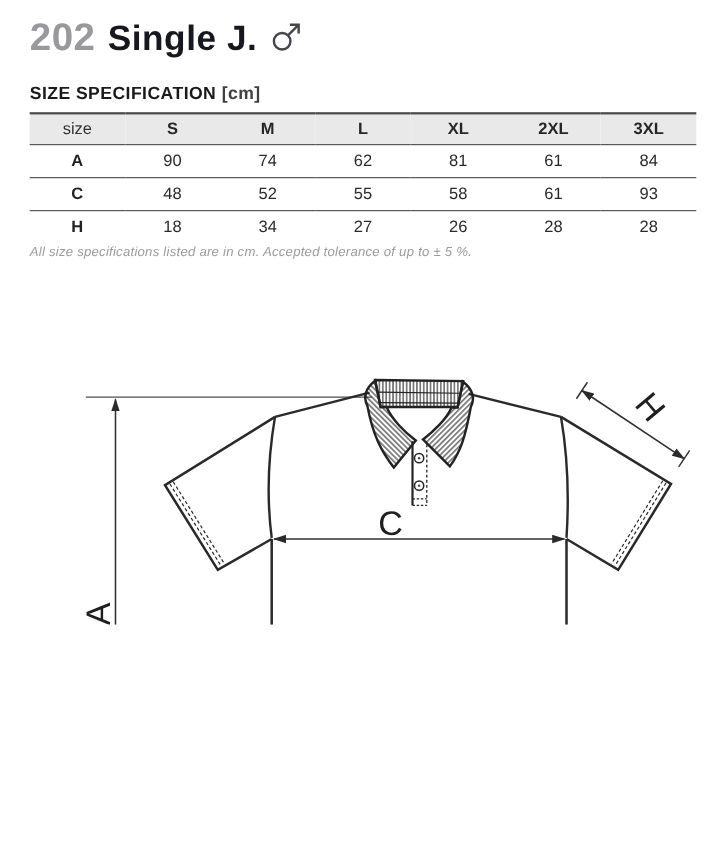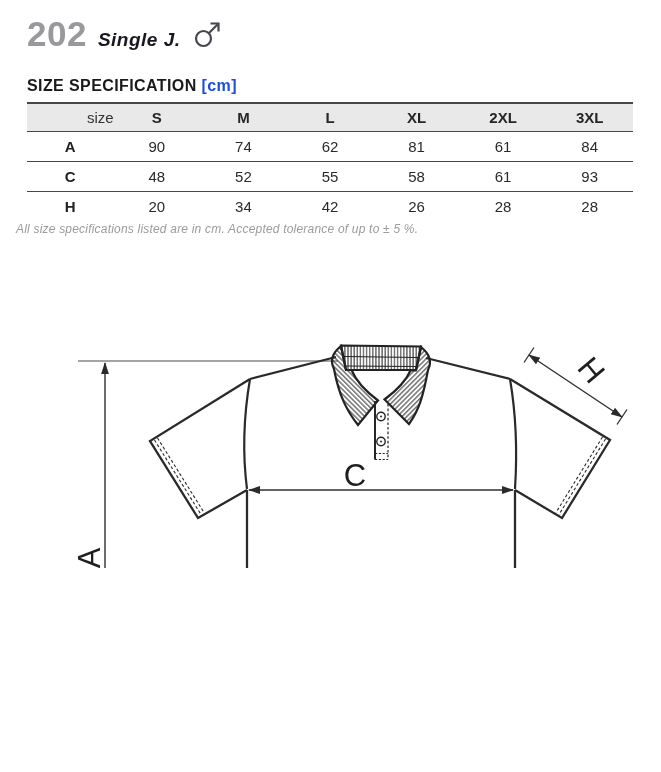--- a/index.html
+++ b/index.html
@@ -2,40 +2,40 @@
 <html><head>
 <meta charset="utf-8">
 <style>
   html,body{margin:0;padding:0;background:#ffffff;}
   body{font-family:"Liberation Sans", sans-serif; -webkit-font-smoothing:antialiased;}
   .page{position:relative;width:661px;height:568px;background:#fff;overflow:hidden;}
 
   
   .title{position:absolute;left:27px;top:14px;display:flex;align-items:baseline;gap:11px;}
   .code{font-size:35px;font-weight:800;color:#98989d;letter-spacing:0.5px;}
-  .pname{font-size:19px;font-weight:800;color:#17171f;letter-spacing:0.5px;font-style:italic;}
+  .pname{font-size:32px;font-weight:800;color:#17171f;letter-spacing:0.5px;}
   .gender{position:relative;top:3px;margin-left:2px;}
 
   
   .spec-head{position:absolute;left:27px;top:77px;font-size:16px;font-weight:800;color:#1a1a1a;letter-spacing:0.4px;}
-  .spec-unit{color:#1d4ed8;margin-left:5px;}
+  .spec-unit{color:#404040;margin-left:5px;}
 
   
   .size-table{position:absolute;left:27px;top:102px;width:606px;border-collapse:collapse;table-layout:fixed;
               border-top:2px solid #474747;}
   .size-table th,.size-table td{padding:0;text-align:center;vertical-align:middle;}
   .size-table thead tr{background:#e9e9e9;height:28px;}
   .size-table thead th{font-size:15px;font-weight:700;color:#262626;border-bottom:1.5px solid #474747;}
-  .size-table thead th.sizecol{font-weight:400;color:#333;text-align:right;}
+  .size-table thead th.sizecol{font-weight:400;color:#333;}
   .size-table tbody tr{height:30px;}
   .size-table tbody tr.bordered{border-bottom:1.5px solid #474747;}
   .size-table tbody th{font-size:15px;font-weight:700;color:#222;}
   .size-table tbody td{font-size:15px;font-weight:400;color:#2a2a2a;}
 
-  .footnote{position:absolute;left:16px;top:222px;font-size:12px;font-style:italic;color:#9b9b9b;letter-spacing:0.2px;}
+  .footnote{position:absolute;left:27px;top:222px;font-size:12px;font-style:italic;color:#9b9b9b;letter-spacing:0.2px;}
 
   
   .diagram{position:absolute;left:0;top:0;width:661px;height:772px;}
   .dim-label{font-family:"Liberation Sans", sans-serif;font-size:31px;fill:#1f1f1f;font-weight:400;}
 </style>
 </head>
 <body>
 
 <div class="page">
 
@@ -81,23 +81,23 @@
         <th>C</th>
         <td>48</td>
         <td>52</td>
         <td>55</td>
         <td>58</td>
         <td>61</td>
         <td>93</td>
       </tr>
       <tr>
         <th>H</th>
-        <td>20</td>
+        <td>18</td>
         <td>34</td>
-        <td>42</td>
+        <td>27</td>
         <td>26</td>
         <td>28</td>
         <td>28</td>
       </tr>
     </tbody>
   </table>
 
   <div class="footnote">All size specifications listed are in cm. Accepted tolerance of up to ± 5 %.</div>
 
   <svg class="diagram" viewBox="0 0 661 772" width="661" height="772">

